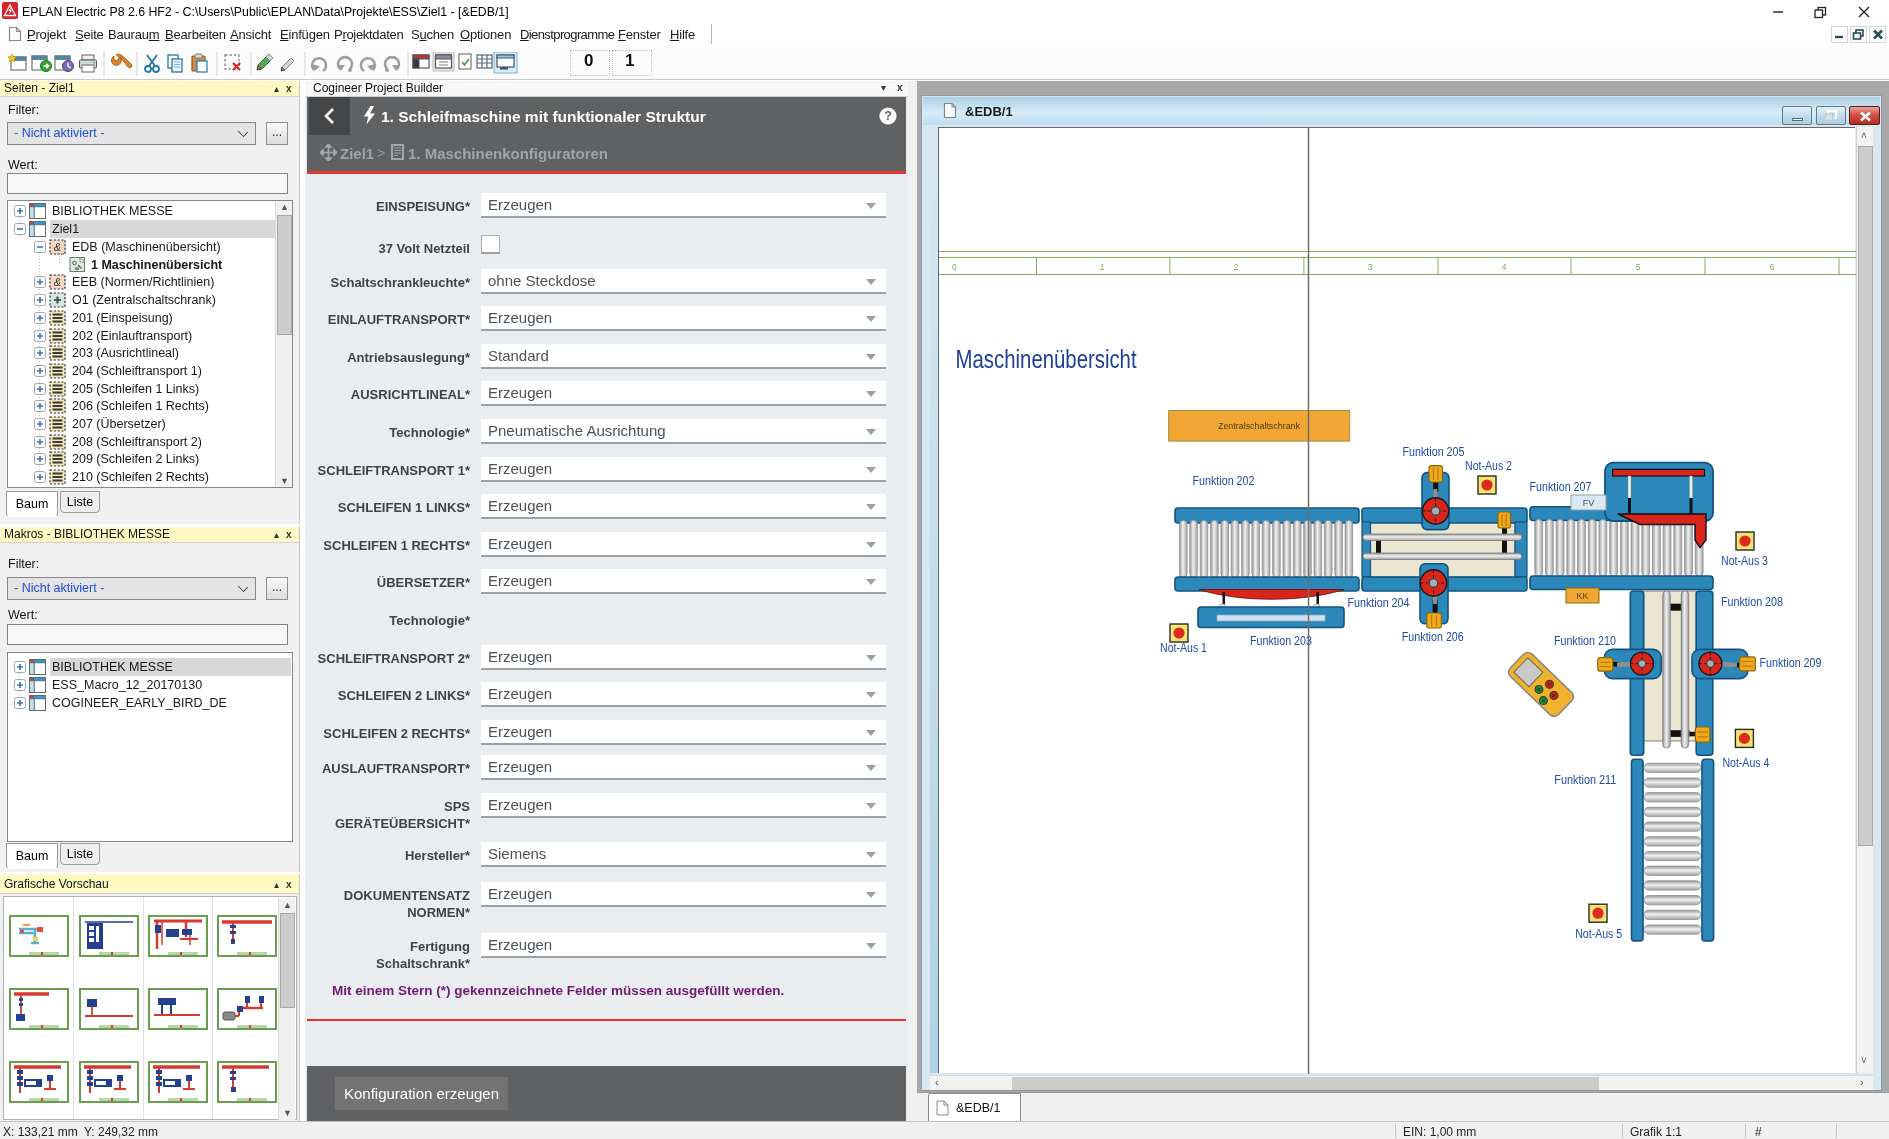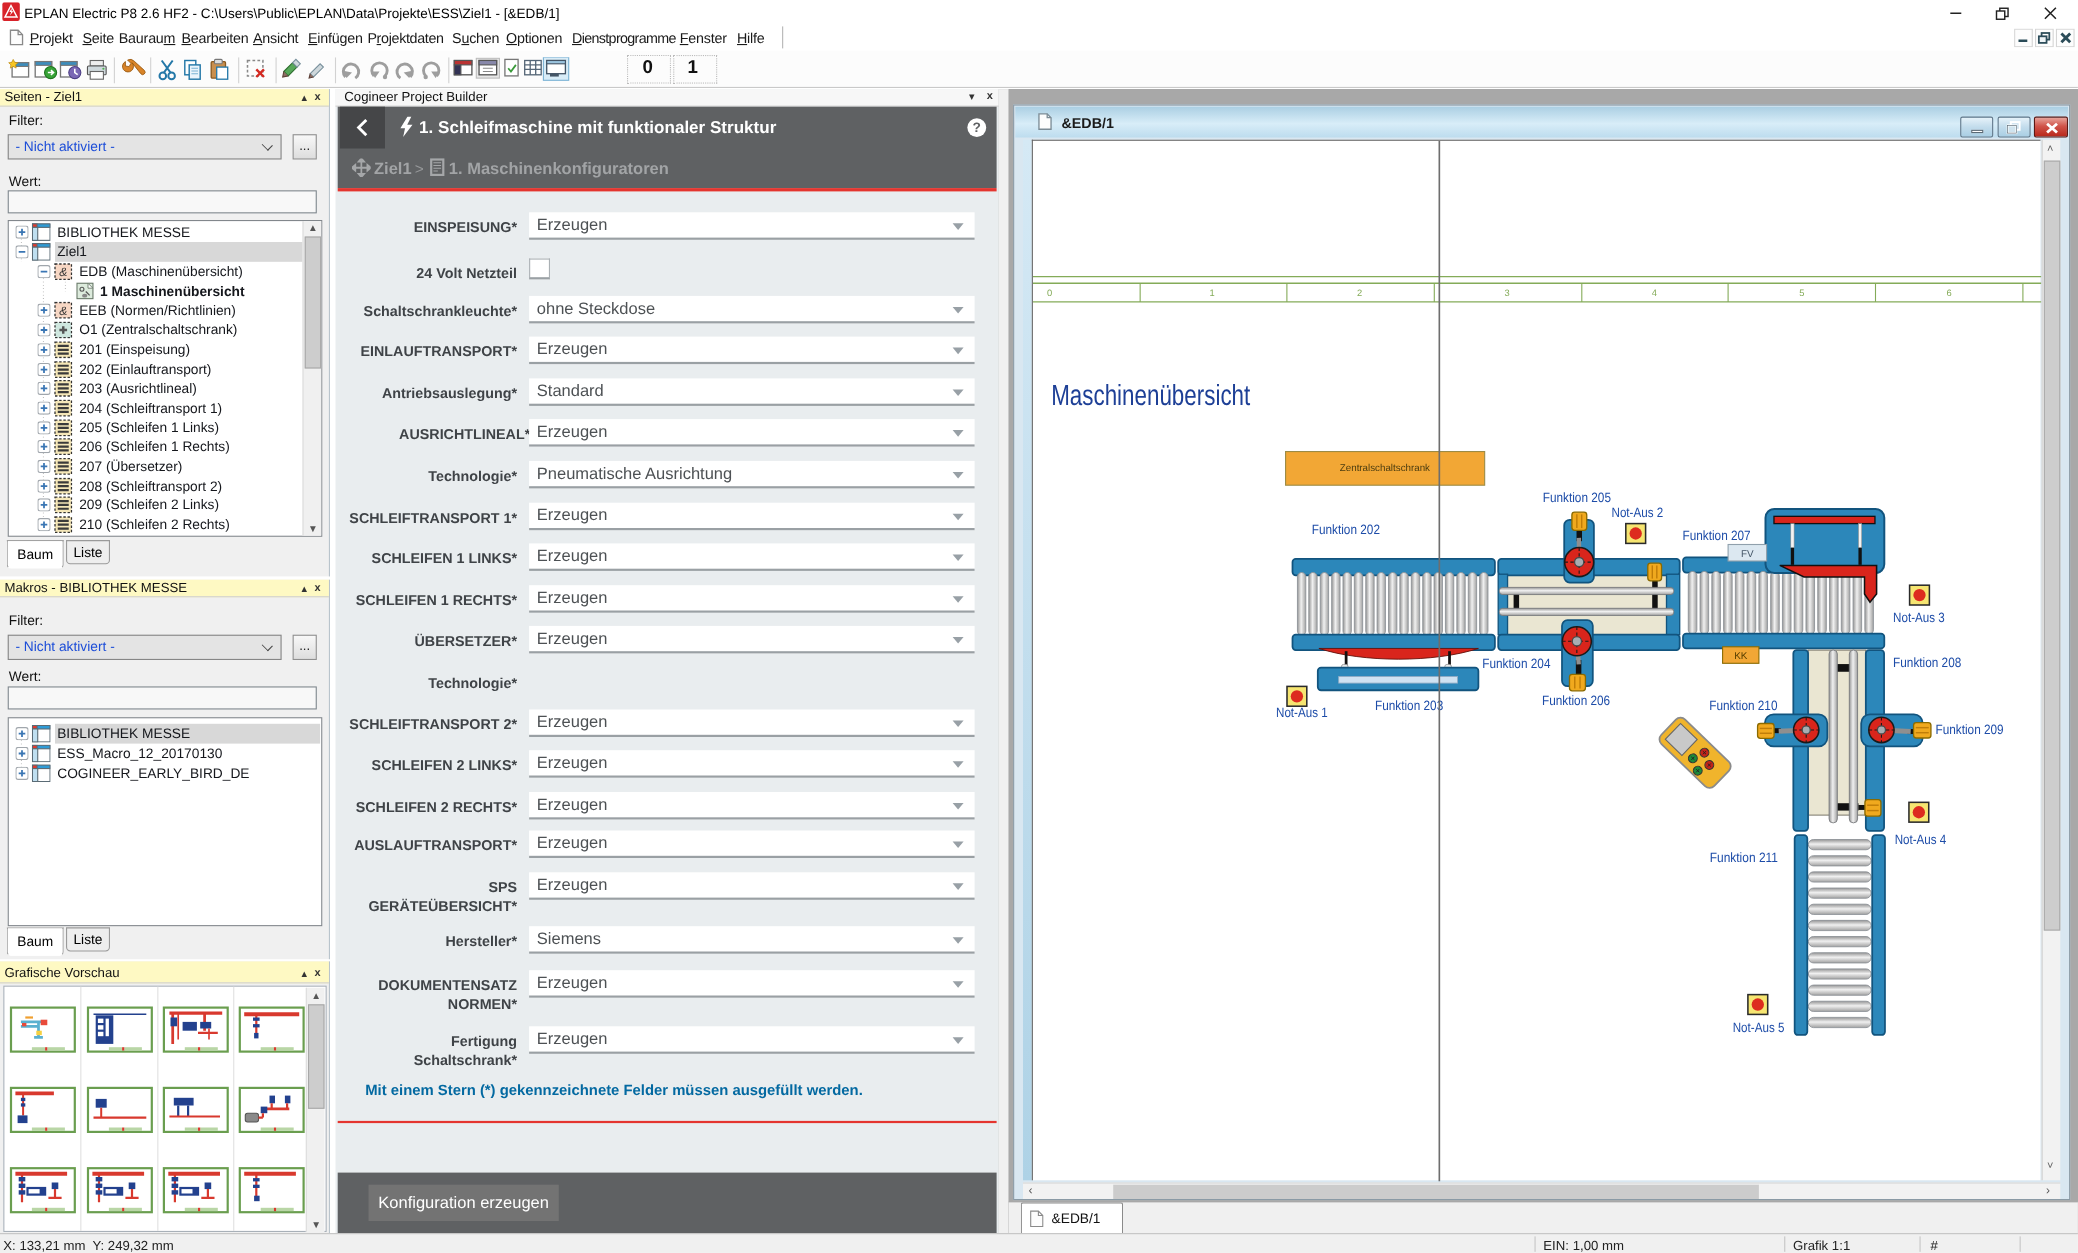--- a/index.html
+++ b/index.html
@@ -680,29 +680,29 @@
     <svg class="abs" style="left:83px;top:46px" width="15" height="18" viewBox="0 0 15 18">
         <rect x="1" y="1" width="13" height="16" fill="#a5a7a9"></rect>
         <rect x="3" y="3" width="9" height="12" fill="#5f6163"></rect>
         <path d="M4 5 h7 M4 7.5 h7 M4 10 h7 M4 12.5 h4" stroke="#a5a7a9" stroke-width="1"></path>
       </svg>
     <span class="abs" style="left:101px;top:48px;font-size:15px;font-weight:bold;color:#a2a4a6">1. Maschinenkonfiguratoren</span>
   </div>
   <div id="cogred"></div>
   <div class="crow-label" style="left:0;top:117.9px">EINSPEISUNG*</div>
   <div class="cfield" style="top:111.9px">Erzeugen<span class="fchev"></span></div>
-  <div class="crow-label" style="left:0;top:159.7px">24 Volt Netzteil</div>
+  <div class="crow-label" style="left:0;top:159.7px">37 Volt Netzteil</div>
   <div class="abs" style="left:176px;top:153.7px;width:19px;height:19px;background:#fff;border:1px solid #aab0b4;border-bottom:2px solid #9aa0a4"></div>
   <div class="crow-label" style="left:0;top:193.5px">Schaltschrankleuchte*</div>
   <div class="cfield" style="top:187.5px">ohne Steckdose<span class="fchev"></span></div>
   <div class="crow-label" style="left:0;top:231.1px">EINLAUFTRANSPORT*</div>
   <div class="cfield" style="top:225.1px">Erzeugen<span class="fchev"></span></div>
   <div class="crow-label" style="left:0;top:268.7px">Antriebsauslegung*</div>
   <div class="cfield" style="top:262.7px">Standard<span class="fchev"></span></div>
-  <div class="crow-label" style="left:12px;top:306.3px">AUSRICHTLINEAL*</div>
+  <div class="crow-label" style="left:0;top:306.3px">AUSRICHTLINEAL*</div>
   <div class="cfield" style="top:300.3px">Erzeugen<span class="fchev"></span></div>
   <div class="crow-label" style="left:0;top:343.9px">Technologie*</div>
   <div class="cfield" style="top:337.9px">Pneumatische Ausrichtung<span class="fchev"></span></div>
   <div class="crow-label" style="left:0;top:381.5px">SCHLEIFTRANSPORT 1*</div>
   <div class="cfield" style="top:375.5px">Erzeugen<span class="fchev"></span></div>
   <div class="crow-label" style="left:0;top:419.1px">SCHLEIFEN 1 LINKS*</div>
   <div class="cfield" style="top:413.1px">Erzeugen<span class="fchev"></span></div>
   <div class="crow-label" style="left:0;top:456.7px">SCHLEIFEN 1 RECHTS*</div>
   <div class="cfield" style="top:450.7px">Erzeugen<span class="fchev"></span></div>
   <div class="crow-label" style="left:0;top:494.3px">ÜBERSETZER*</div>
@@ -720,21 +720,21 @@
   <div class="crow-label" style="left:0;top:734.7px">GERÄTEÜBERSICHT*</div>
   <div class="cfield" style="top:711.7px">Erzeugen<span class="fchev"></span></div>
   <div class="crow-label" style="left:0;top:767.2px">Hersteller*</div>
   <div class="cfield" style="top:761.2px">Siemens<span class="fchev"></span></div>
   <div class="crow-label" style="left:0;top:806.5px">DOKUMENTENSATZ</div>
   <div class="crow-label" style="left:0;top:823.5px">NORMEN*</div>
   <div class="cfield" style="top:800.5px">Erzeugen<span class="fchev"></span></div>
   <div class="crow-label" style="left:0;top:857.7px">Fertigung</div>
   <div class="crow-label" style="left:0;top:874.7px">Schaltschrank*</div>
   <div class="cfield" style="top:851.7px">Erzeugen<span class="fchev"></span></div>
-  <span class="abs" style="left:27px;top:902px;font-size:13.5px;font-weight:bold;color:#0369a1">Mit einem Stern (*) gekennzeichnete Felder müssen ausgefüllt werden.</span>
+  <span class="abs" style="left:27px;top:902px;font-size:13.5px;font-weight:bold;color:#701a75">Mit einem Stern (*) gekennzeichnete Felder müssen ausgefüllt werden.</span>
   <div class="abs" style="left:2px;top:938px;width:599px;height:2px;background:#e4352f"></div>
   <div id="cogfoot">
     <div id="cogbtn">Konfiguration erzeugen</div>
   </div>
 </div>
 <div id="mdi">
   <div class="abs" style="left:0;top:0;width:9px;height:1040px;background:#f0f0f0"></div>
   <div class="abs" style="left:9px;top:0;width:972px;height:1040px;background:#a8a8a8"></div>
   <div id="dwin">
     <div id="dtitle">

